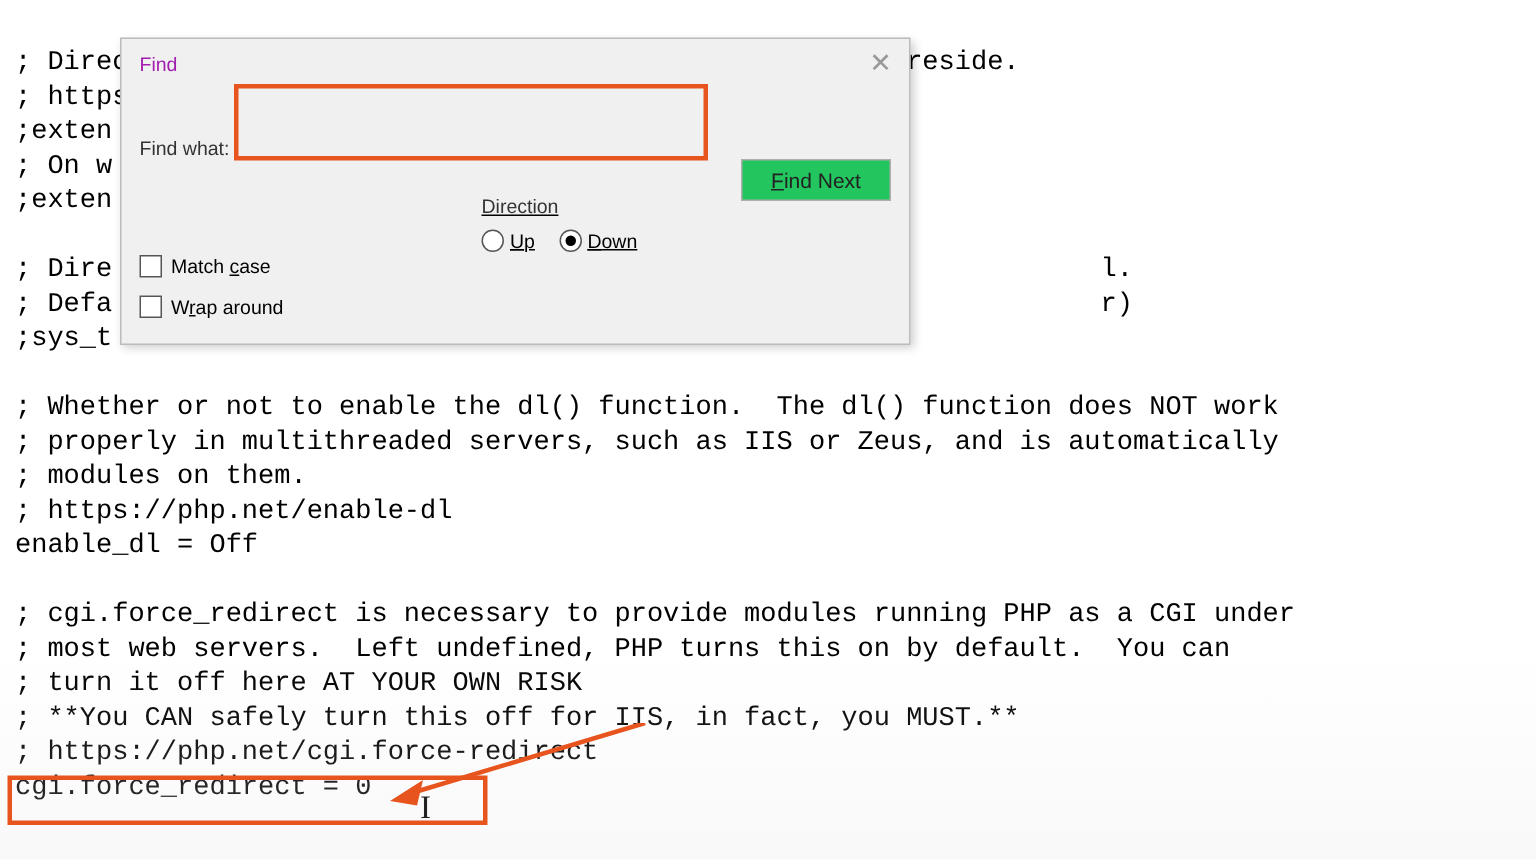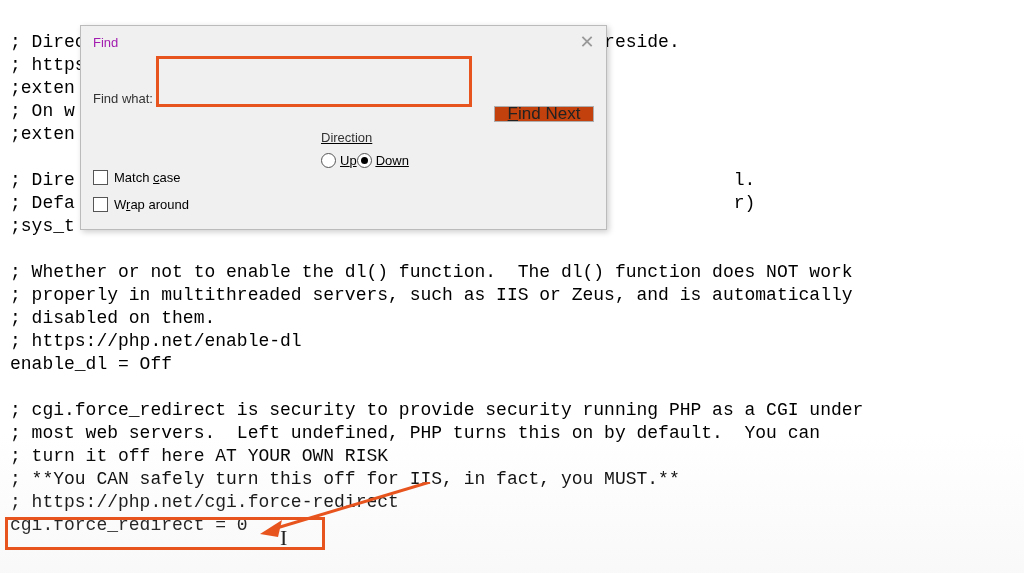--- a/index.html
+++ b/index.html
@@ -97,20 +97,21 @@
       top: 72px;
       left: 240px;
       text-decoration: underline;
     }
     .direction-label {
       color: #333;
       margin-bottom: 8px;
     }
     .radio-row {
       display: flex;
+      gap: 16px;
       align-items: center;
       margin-top: 6px;
     }
     .radio-item {
       display: flex;
       align-items: center;
       gap: 4px;
     }
     .radio-circle {
       width: 15px;
@@ -148,28 +149,28 @@
     .buttons-area {
       position: absolute;
       top: 48px;
       right: 12px;
       display: flex;
       flex-direction: column;
       gap: 10px;
     }
     .dlg-button {
       width: 100px;
-      height: 16px;
-      background: #c2410c;
+      height: 28px;
+      background: #22c55e;
       border: 1px solid #adadad;
       display: flex;
       align-items: center;
       justify-content: center;
       cursor: pointer;
-      font-size: 17px;
+      font-size: 14px;
       color: #222;
     }
     .underline {
       text-decoration: underline;
     }
     .highlight-box-2 {
       position: absolute;
       border: 3px solid #e8541e;
       pointer-events: none;
       top: 517px;
@@ -213,25 +214,25 @@
 <span>;exten</span>
 <span>; On w</span>
 <span>;exten</span>
 <span></span>
 <span>; Dire                                                             l.</span>
 <span>; Defa                                                             r)</span>
 <span>;sys_t</span>
 <span></span>
 <span>; Whether or not to enable the dl() function.  The dl() function does NOT work</span>
 <span>; properly in multithreaded servers, such as IIS or Zeus, and is automatically</span>
-<span>; disabled on them.</span>
+<span>; modules on them.</span>
 <span>; https://php.net/enable-dl</span>
 <span>enable_dl = Off</span>
 <span></span>
-<span>; cgi.force_redirect is security to provide security running PHP as a CGI under</span>
+<span>; cgi.force_redirect is necessary to provide modules running PHP as a CGI under</span>
 <span>; most web servers.  Left undefined, PHP turns this on by default.  You can</span>
 <span>; turn it off here AT YOUR OWN RISK</span>
 <span>; **You CAN safely turn this off for IIS, in fact, you MUST.**</span>
 <span>; https://php.net/cgi.force-redirect</span>
 <span>cgi.force_redirect = 0</span>
 </div>
 
 <div class="gradient-overlay"></div>
 
 <div class="dialog">

